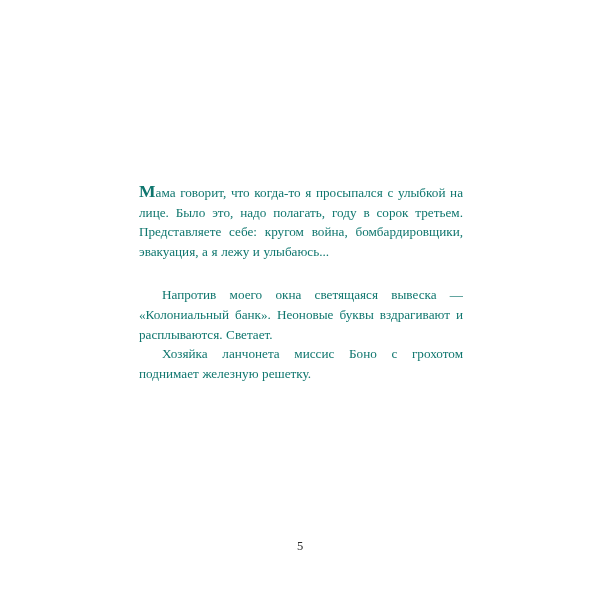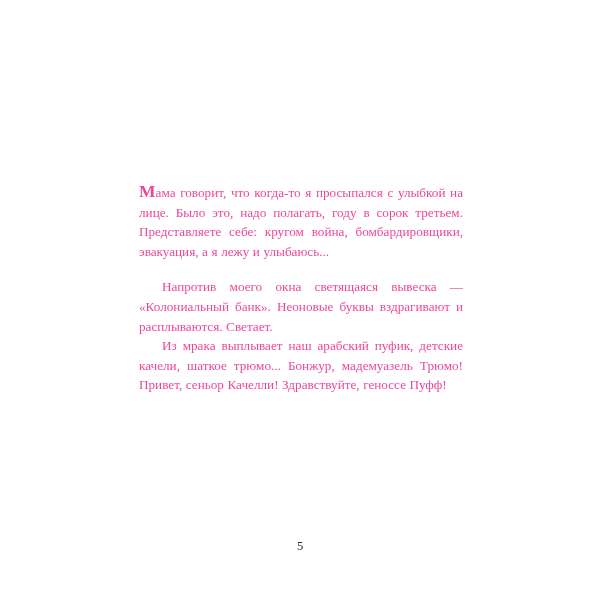--- a/index.html
+++ b/index.html
@@ -27,30 +27,30 @@
     left: 139px;
     top: 183px;
     width: 324px;
   }
 
   .block {
     margin: 0;
   }
 
   .block + .block {
-    margin-top: 16px;
+    margin-top: 24px;
   }
 
   p.para {
     margin: 0;
     font-size: 13.2px;
     line-height: 19.6px;
     text-align: justify;
     text-indent: 23px;
-    color: #ec4899;
+    color: #0f766e;
     -webkit-hyphens: none;
     hyphens: none;
     word-spacing: 0.02em;
   }
 
   p.para .dropcap {
     font-size: 17.5px;
     font-weight: bold;
     line-height: 1;
   }
@@ -76,20 +76,20 @@
 <div class="page">
 
   <div class="text-column">
 
     <div class="block">
       <p class="para opening"><span class="dropcap">М</span><span>ама говорит, что когда-то я просыпался с улыбкой на лице. Было это, надо полагать, году в сорок третьем. Представляете себе: кругом война, бомбардировщики, эвакуация, а я лежу и улыбаюсь...</span></p>
     </div>
 
     <div class="block">
       <p class="para">Напротив моего окна светящаяся вывеска — «Колониальный банк». Неоновые буквы вздрагивают и расплываются. Светает.</p>
-      <p class="para">Из мрака выплывает наш арабский пуфик, детские качели, шаткое трюмо... Бонжур, мадемуазель Трюмо! Привет, сеньор Качелли! Здравствуйте, геноссе Пуфф!</p>
+      <p class="para">Хозяйка ланчонета миссис Боно с грохотом поднимает железную решетку.</p>
     </div>
 
   </div>
 
   <div class="page-number">5</div>
 
 </div>
 
 </body></html>

